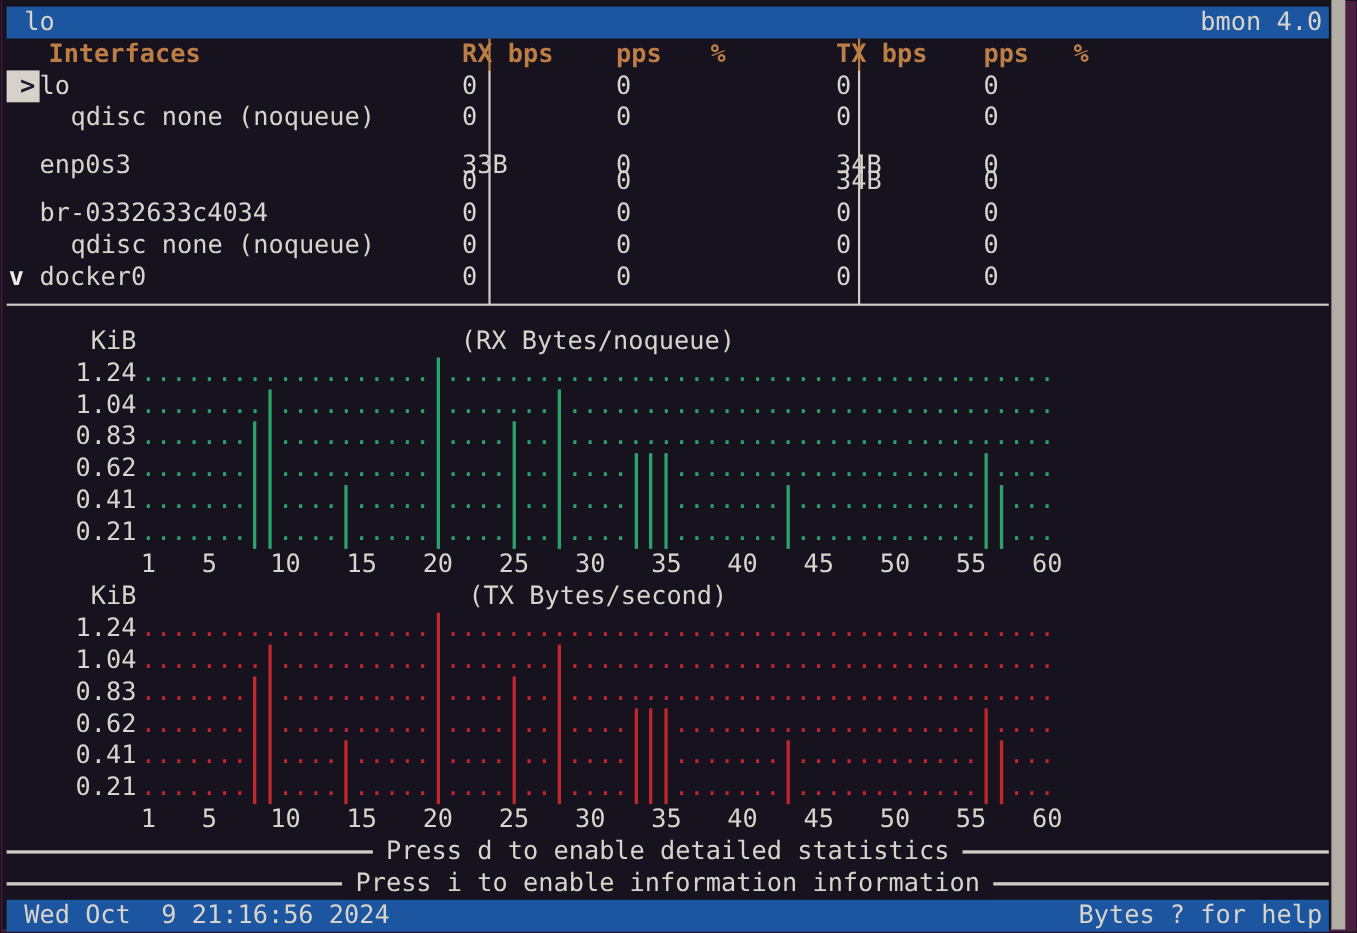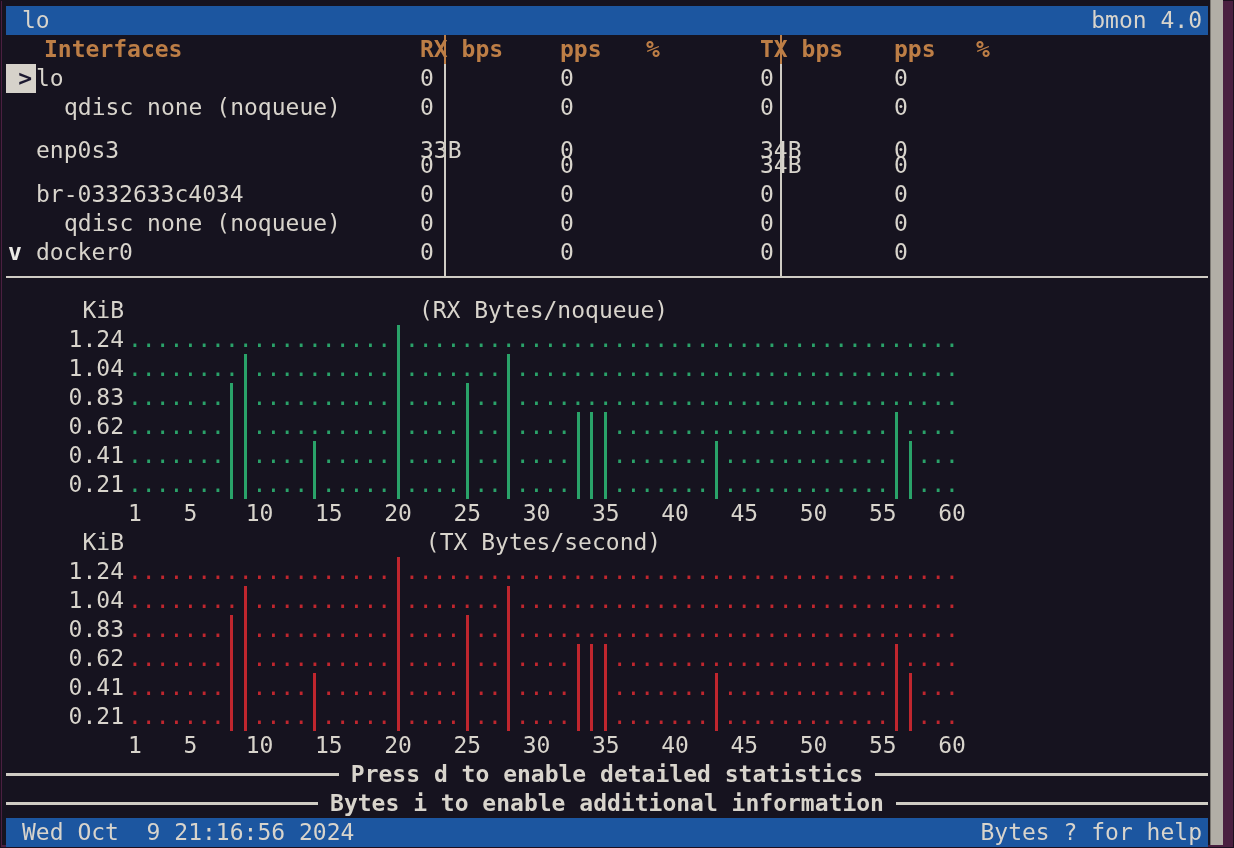--- a/index.html
+++ b/index.html
@@ -32,21 +32,21 @@
   .graph{position:absolute;left:0;width:1202px;height:232px;}
   .g-rx{top:290px;} .g-tx{top:522px;}
   .gunit{position:absolute;left:30px;top:0;width:88px;text-align:right;}
   .gtitle{position:absolute;left:122px;top:0;width:831px;text-align:center;white-space:pre;}
   .ylab{position:absolute;left:30px;width:88px;height:29px;text-align:right;}
   .plot{position:absolute;left:122px;top:29px;width:831px;height:174px;}
   .dotrow{position:absolute;left:0;width:831px;height:29px;white-space:pre;}
   .gbar{position:absolute;width:3px;}
   .axis{position:absolute;left:122px;top:203px;width:831px;height:29px;}
   .tick{position:absolute;transform:translateX(-50%);white-space:pre;}
-  .msgrow{position:absolute;left:0;width:1202px;height:29px;font-weight:bold;}
+  .msgrow{position:absolute;left:0;width:1202px;height:29px;}
   .m1{top:754px;} .m2{top:783px;}
   .msgline{position:absolute;left:0;right:0;top:13px;height:3px;background:#cfccc4;}
   .msgtext{position:relative;display:block;margin:0 auto;width:max-content;
     background:#16131f;padding:0 12px;white-space:pre;}
   .scrollbar{position:absolute;left:1210px;top:0;width:12px;height:845px;
     background:#b2aea6;border-left:1px solid #7c7872;}
 </style>
 </head>
 <body>
 
@@ -218,21 +218,21 @@
             <span class="tick" style="left: 824.075px;">60</span>
           </div>
         </div>
 
       <div class="msgrow m1">
         <div class="msgline"></div>
         <span class="msgtext">Press d to enable detailed statistics</span>
       </div>
       <div class="msgrow m2">
         <div class="msgline"></div>
-        <span class="msgtext">Bytes i to enable additional information</span>
+        <span class="msgtext">Press i to enable information information</span>
       </div>
 
       <div class="row bar statusbar">
         <span class="l">Wed Oct  9 21:16:56 2024</span>
         <span class="r">Bytes ? for help</span>
       </div>
 
     </div>
   </div>
   <div class="scrollbar"></div>

